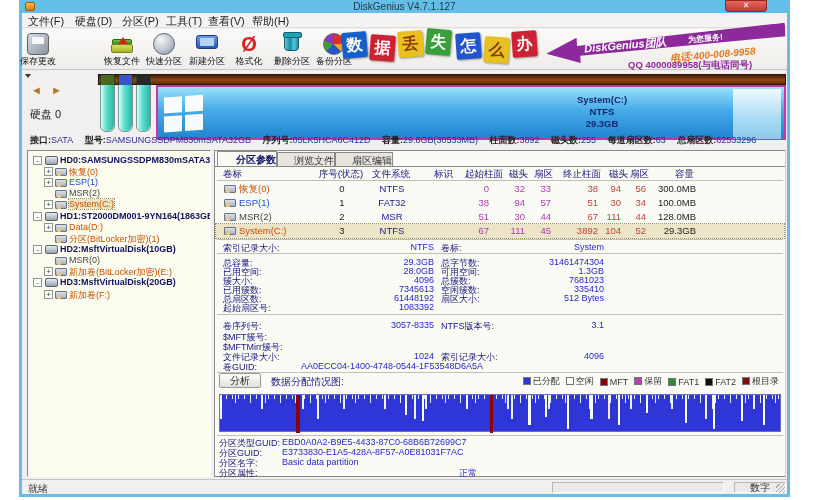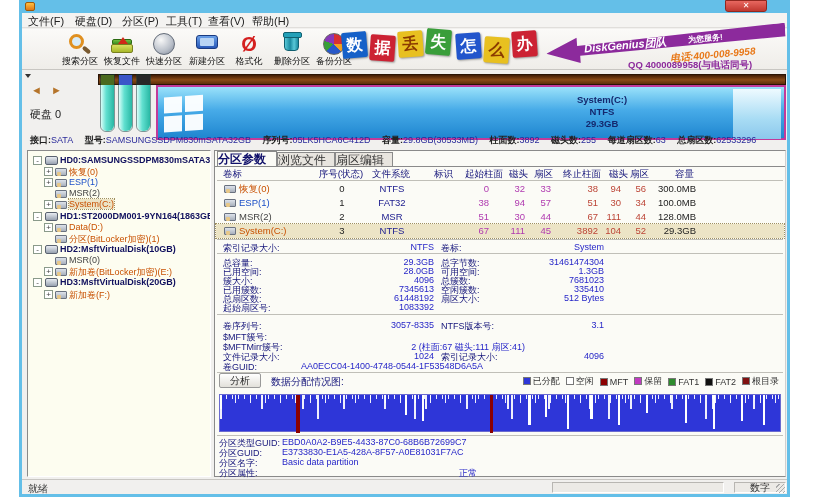--- a/index.html
+++ b/index.html
@@ -64,21 +64,21 @@
 .exp{position:absolute;width:9px;height:9px;margin-top:1px;border:1px solid #8a9a8a;background:#fff;font-size:8px;line-height:7px;text-align:center;color:#444}
 .dico{position:absolute;top:1px;width:13px;height:9px;background:linear-gradient(#e8ecf2,#98a2b0);border:1px solid #5a6270;border-radius:2px}
 .pico{position:absolute;top:2px;width:12px;height:8px;background:linear-gradient(#dde2ea,#a8b0bc);border:1px solid #6a7280;border-radius:1px}
 .pico::after{content:"";position:absolute;left:1px;top:3px;width:4px;height:4px;background:#e8c888;border-radius:1px}
 .tdisk{font-weight:bold;color:#10105e}
 .o{color:#c85000}
 .bl{color:#1c50c8}
 .dk{color:#444}
 .selhl{background:#ece4c6;outline:1px dotted #a09060}
 #rp{left:192px;top:2px;width:572px;height:327px;background:#fbfbf6;border:1px solid #8a8a8a;border-right-color:#cfcfcf}
-.tab{top:0;height:15px;font-size:12px;text-align:left;line-height:15px;border:1px solid #8a8a8a;border-bottom:none}
+.tab{top:0;height:15px;font-size:10px;text-align:right;line-height:15px;border:1px solid #8a8a8a;border-bottom:none}
 #tab0{left:2px;width:60px;background:#fbfbf6;color:#10106a;font-weight:bold;z-index:2}
 #tab1{left:62px;width:58px;background:#e8e5df;color:#333;top:1px;height:14px}
 #tab2{left:120px;width:58px;background:#e8e5df;color:#333;top:1px;height:14px}
 #tabline{left:0;top:15px;width:570px;height:1px;background:#8a8a8a}
 .hdr{top:17px;font-size:9.5px;color:#14147a;white-space:nowrap}
 .num{font-size:9.5px;white-space:nowrap}
 .sep{left:2px;width:566px;height:1px;background:#c0bfb8}
 .rowbg{left:1px;width:568px;height:14px}
 .mag{color:#b03ab0}
 .red{color:#bc4436}
@@ -106,35 +106,36 @@
 #statusbar{left:0;top:466px;width:765px;height:15px;background:#f1f0ee;border-top:1px solid #c8c6c2;font-size:10px;color:#333}
 .scell{top:2px;height:11px;border:1px solid #b8b6b2;border-bottom-color:#fff;border-right-color:#fff;background:#eceae6}
 #grip{left:754px;top:4px;width:9px;height:9px;background:repeating-linear-gradient(135deg,transparent 0 2px,#aaa 2px 3px)}
 </style>
 </head>
 <body>
 
 <div id="win" class="a">
   <div id="titlebar" class="a">
     <div id="appicon" class="a"></div>
+    <div id="title" class="a">DiskGenius V4.7.1.127</div>
     <div id="closebtn" class="a">✕</div>
   </div>
   <div id="content" class="a">
     <div id="menubar" class="a">
       <span style="left:6px">文件(F)</span>
       <span style="left:53px">硬盘(D)</span>
       <span style="left:100px">分区(P)</span>
       <span style="left:144px">工具(T)</span>
       <span style="left:186px">查看(V)</span>
       <span style="left:230px">帮助(H)</span>
     </div>
     <div id="toolbar" class="a">
-      <div class="tbtn a" style="left:36px">
-        <span class="tico i-search"></span>
-        <span class="lab">搜索分区</span>
+      <div class="tbtn a" style="left:-6px">
+        <span class="tico i-save"></span>
+        <span class="lab">保存更改</span>
       </div>
       <div class="tbtn a" style="left:78px">
         <span class="tico i-rec">
             <span class="b2"></span>
             <span class="b1"></span>
             <span class="ar"></span>
           </span>
         <span class="lab">恢复文件</span>
       </div>
       <div class="tbtn a" style="left:120px">
@@ -386,21 +387,20 @@
         <span class="lbl a" style="left:8px;top:151px">起始扇区号:</span>
         <span class="val a r" style="left:119px;width:100px;top:151px">1083392</span>
         <div class="sep a" style="top:163px"></div>
 
         <span class="lbl a" style="left:8px;top:169px">卷序列号:</span>
         <span class="val a r" style="left:119px;width:100px;top:169px">3057-8335</span>
         <span class="lbl a" style="left:226px;top:169px">NTFS版本号:</span>
         <span class="val a r" style="left:249px;width:140px;top:169px">3.1</span>
         <span class="lbl a" style="left:8px;top:180px">$MFT簇号:</span>
         <span class="lbl a" style="left:8px;top:190px">$MFTMirr簇号:</span>
-        <span class="val a r" style="left:86px;width:224px;top:190px">2 (柱面:67 磁头:111 扇区:41)</span>
         <span class="lbl a" style="left:8px;top:200px">文件记录大小:</span>
         <span class="val a r" style="left:119px;width:100px;top:200px">1024</span>
         <span class="lbl a" style="left:226px;top:200px">索引记录大小:</span>
         <span class="val a r" style="left:249px;width:140px;top:200px">4096</span>
         <span class="lbl a" style="left:8px;top:210px">卷GUID:</span>
         <span class="val a" style="left:86px;top:210px">AA0ECC04-1400-4748-0544-1F53548D6A5A</span>
         <div class="sep a" style="top:221px"></div>
 
         <div id="anabtn" class="a">分析</div>
         <span id="analab" class="a">数据分配情况图:</span>

